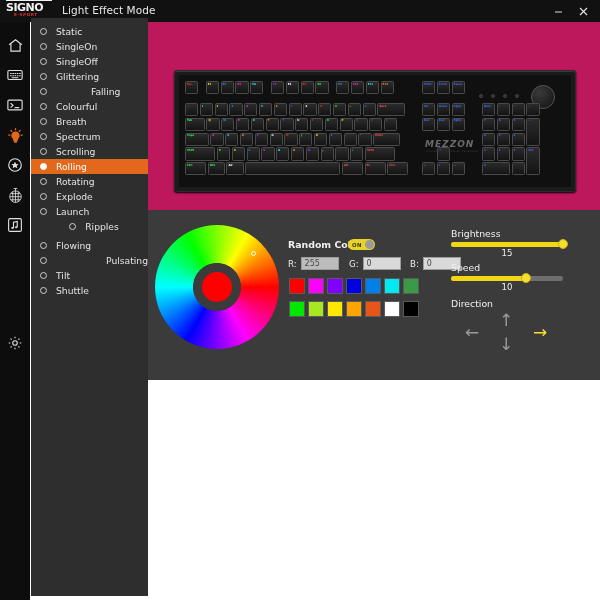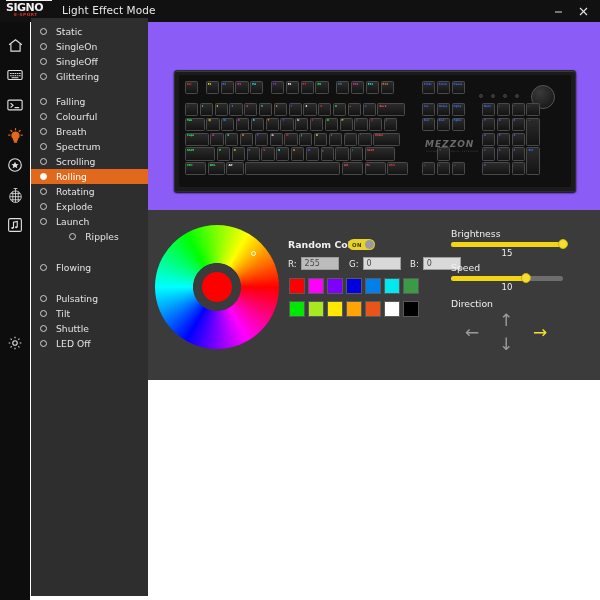--- a/index.html
+++ b/index.html
@@ -34,21 +34,21 @@
   .effects{position:absolute;left:31px;top:18px;width:117px;height:578px;background:#2e2e2e;}
   .eff-item{position:relative;height:15px;display:flex;align-items:center;padding-left:9px;}
   .eff-item.sel{background:#e2691b;}
   .radio{width:7px;height:7px;border-radius:50%;border:1px solid #cfcfcf;box-sizing:border-box;flex:none;}
   .eff-item.sel .radio{border-color:#ffffff;background:#ffffff;}
   .eff-lbl{margin-left:9px;font-size:9.2px;color:#e3e3e3;white-space:nowrap;}
   .eff-item.sel .eff-lbl{color:#ffffff;}
 
   
   .main{position:absolute;left:148px;top:22px;width:452px;height:578px;background:#ffffff;}
-  .kb-stage{position:absolute;left:0;top:0;width:452px;height:188px;background:#8b5cf6;}
+  .kb-stage{position:absolute;left:0;top:0;width:452px;height:188px;background:#be185d;}
   .kb-body{position:absolute;left:26px;top:48px;width:400px;height:120px;background:#1b1b1b;
      border:1px solid #2c2c2c;border-radius:3px;
      box-shadow:inset 0 1px 0 #3a3a3a, 0 1px 2px #000;}
   .kb-inner{position:absolute;left:4px;top:4px;right:4px;bottom:4px;background:#101010;border-radius:2px;}
   .key{position:absolute;background:linear-gradient(180deg,#2b2b2b,#141414);
      border:0.6px solid #4a4a4a;border-radius:1.3px;box-sizing:border-box;overflow:hidden;}
   .key i{position:absolute;left:1px;top:0.5px;font-style:normal;font-size:2.6px;line-height:3px;
      font-family:"DejaVu Sans","Liberation Sans",sans-serif;font-weight:bold;}
   .knob{position:absolute;border-radius:50%;background:radial-gradient(circle at 35% 30%,#3a3a3a,#111);
      border:1px solid #555;}
@@ -191,21 +191,21 @@
         <div class="eff-lbl">SingleOn</div>
       </div>
       <div class="eff-item" style="margin-top: 0px;">
         <div class="radio"></div>
         <div class="eff-lbl">SingleOff</div>
       </div>
       <div class="eff-item" style="margin-top: 0px;">
         <div class="radio"></div>
         <div class="eff-lbl">Glittering</div>
       </div>
-      <div class="eff-item" style="margin-top: 10px;">
+      <div class="eff-item" style="margin-top: 0px; gap: 35px;">
         <div class="radio"></div>
         <div class="eff-lbl">Falling</div>
       </div>
       <div class="eff-item" style="margin-top: 0px;">
         <div class="radio"></div>
         <div class="eff-lbl">Colourful</div>
       </div>
       <div class="eff-item" style="margin-top: 0px;">
         <div class="radio"></div>
         <div class="eff-lbl">Breath</div>
@@ -231,39 +231,35 @@
         <div class="eff-lbl">Explode</div>
       </div>
       <div class="eff-item" style="margin-top: 0px;">
         <div class="radio"></div>
         <div class="eff-lbl">Launch</div>
       </div>
       <div class="eff-item" style="margin-top: 0px; justify-content: center;">
         <div class="radio"></div>
         <div class="eff-lbl">Ripples</div>
       </div>
-      <div class="eff-item" style="margin-top: 16px;">
+      <div class="eff-item" style="margin-top: 4px;">
         <div class="radio"></div>
         <div class="eff-lbl">Flowing</div>
       </div>
-      <div class="eff-item" style="margin-top: 16px;">
+      <div class="eff-item" style="margin-top: 0px; justify-content: space-between;">
         <div class="radio"></div>
         <div class="eff-lbl">Pulsating</div>
       </div>
       <div class="eff-item" style="margin-top: 0px;">
         <div class="radio"></div>
         <div class="eff-lbl">Tilt</div>
       </div>
       <div class="eff-item" style="margin-top: 0px;">
         <div class="radio"></div>
         <div class="eff-lbl">Shuttle</div>
-      </div>
-      <div class="eff-item" style="margin-top: 0px;">
-        <div class="radio"></div>
-        <div class="eff-lbl">LED Off</div>
       </div>
     </div>
 
   <div class="main">
 
     <div class="kb-stage">
       <div class="kb-body">
         <div class="kb-inner" id="kb-surface">
           <div class="brand" style="left:246px;top:64px;font-size:9px;">MEZZON</div>
           <div class="brandsub" style="left:247px;top:75px;">GAMING MECHANICAL KEYBOARD</div>

